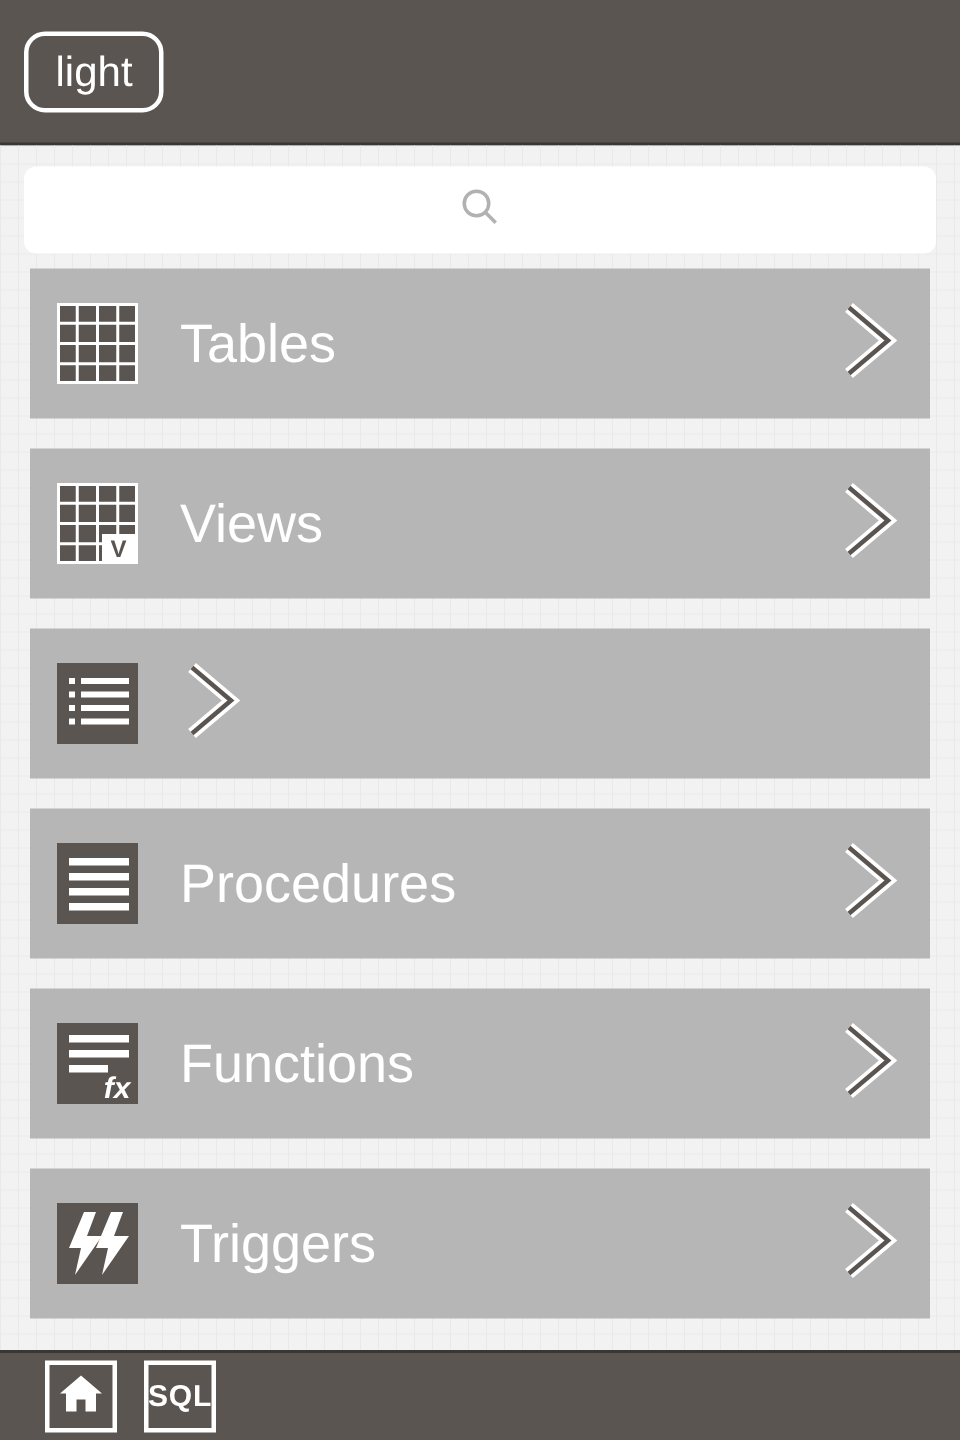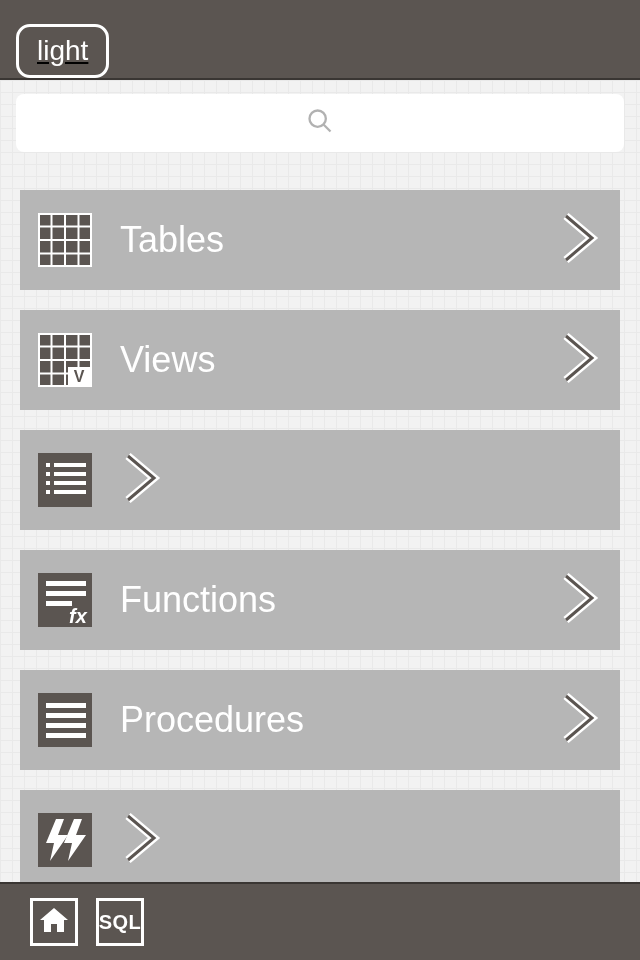--- a/index.html
+++ b/index.html
@@ -1,27 +1,26 @@
 <!DOCTYPE html>
 <html><head>
 <meta charset="utf-8">
 <style>
   * { margin: 0; padding: 0; box-sizing: border-box; }
   html, body { width: 640px; height: 960px; overflow: hidden; font-family: -apple-system, Helvetica, Arial, sans-serif; }
   body { background: #5b5551; display: flex; flex-direction: column; }
 
   .header {
-    height: 80px;
+    height: 97px;
     background: #5b5551;
     display: flex;
-    align-items: flex-end;
+    align-items: center;
     padding: 0 16px;
     position: relative;
     border-bottom: 2px solid #3a3633;
-    text-decoration: underline;
   }
   .theme-btn {
     border: 3px solid #fff;
     border-radius: 14px;
     color: #fff;
     font-size: 28px;
     padding: 8px 18px;
     background: transparent;
     font-weight: 400;
   }
@@ -54,21 +53,20 @@
     height: 58px;
     border-radius: 8px;
     display: flex;
     align-items: center;
     justify-content: center;
   }
   .search svg { opacity: 0.45; }
 
   .list {
     padding: 0 20px;
-    margin-top: 28px;
   }
   .row {
     background: #b6b6b6;
     height: 100px;
     margin-bottom: 20px;
     display: flex;
     align-items: center;
     padding: 0 18px 0 18px;
   }
   .row-icon {
@@ -82,21 +80,21 @@
   }
   .row-label {
     flex: 1;
     color: #fff;
     font-size: 36px;
     font-weight: 500;
   }
   .chevron { flex: 0 0 auto; }
 
   .footer {
-    height: 78px;
+    height: 60px;
     background: #5b5551;
     display: flex;
     align-items: center;
     padding: 0 30px;
     gap: 18px;
     border-top: 2px solid #3a3633;
     text-align: center;
   }
   .foot-btn {
     width: 48px;
@@ -203,65 +201,66 @@
             <polyline points="8,6 34,28 8,50" fill="none" stroke="#5b5551" stroke-width="3"></polyline>
           </svg>
       </span>
     </div>
 
     <div class="row">
       <span class="row-icon">
         <svg width="54" height="54" viewBox="0 0 54 54">
           <rect x="0" y="0" width="54" height="54" fill="#5b5551"></rect>
           <g fill="#fff">
-            <rect x="8" y="8" width="40" height="5"></rect>
-            <rect x="8" y="18" width="40" height="5"></rect>
-            <rect x="8" y="28" width="26" height="5"></rect>
-          </g>
-          <text x="40" y="50" font-size="20" font-style="italic" font-weight="700" text-anchor="middle" fill="#fff">fx</text>
-        </svg>
-      </span>
-      <span class="row-label">Functions</span>
-      <span class="chevron">
-        <svg width="44" height="56" viewBox="0 0 44 56">
-            <polyline points="8,6 34,28 8,50" fill="none" stroke="#fff" stroke-width="8"></polyline>
-            <polyline points="8,6 34,28 8,50" fill="none" stroke="#5b5551" stroke-width="3"></polyline>
-          </svg>
-      </span>
-    </div>
-
-    <div class="row">
-      <span class="row-icon">
-        <svg width="54" height="54" viewBox="0 0 54 54">
-          <rect x="0" y="0" width="54" height="54" fill="#5b5551"></rect>
-          <g fill="#fff">
             <rect x="8" y="10" width="40" height="5"></rect>
             <rect x="8" y="20" width="40" height="5"></rect>
             <rect x="8" y="30" width="40" height="5"></rect>
             <rect x="8" y="40" width="40" height="5"></rect>
           </g>
         </svg>
       </span>
       <span class="row-label">Procedures</span>
       <span class="chevron">
         <svg width="44" height="56" viewBox="0 0 44 56">
             <polyline points="8,6 34,28 8,50" fill="none" stroke="#fff" stroke-width="8"></polyline>
             <polyline points="8,6 34,28 8,50" fill="none" stroke="#5b5551" stroke-width="3"></polyline>
           </svg>
       </span>
     </div>
 
     <div class="row">
       <span class="row-icon">
         <svg width="54" height="54" viewBox="0 0 54 54">
           <rect x="0" y="0" width="54" height="54" fill="#5b5551"></rect>
+          <g fill="#fff">
+            <rect x="8" y="8" width="40" height="5"></rect>
+            <rect x="8" y="18" width="40" height="5"></rect>
+            <rect x="8" y="28" width="26" height="5"></rect>
+          </g>
+          <text x="40" y="50" font-size="20" font-style="italic" font-weight="700" text-anchor="middle" fill="#fff">fx</text>
+        </svg>
+      </span>
+      <span class="row-label">Functions</span>
+      <span class="chevron">
+        <svg width="44" height="56" viewBox="0 0 44 56">
+            <polyline points="8,6 34,28 8,50" fill="none" stroke="#fff" stroke-width="8"></polyline>
+            <polyline points="8,6 34,28 8,50" fill="none" stroke="#5b5551" stroke-width="3"></polyline>
+          </svg>
+      </span>
+    </div>
+
+    <div class="row">
+      <span class="row-icon">
+        <svg width="54" height="54" viewBox="0 0 54 54">
+          <rect x="0" y="0" width="54" height="54" fill="#5b5551"></rect>
           <polygon points="18,6 8,30 16,30 12,48 30,22 20,22 26,6" fill="#fff"></polygon>
           <polygon points="36,6 26,30 34,30 30,48 48,22 38,22 44,6" fill="#fff"></polygon>
         </svg>
       </span>
+      <span class="row-label">Triggers</span>
       <span class="chevron">
         <svg width="44" height="56" viewBox="0 0 44 56">
             <polyline points="8,6 34,28 8,50" fill="none" stroke="#fff" stroke-width="8"></polyline>
             <polyline points="8,6 34,28 8,50" fill="none" stroke="#5b5551" stroke-width="3"></polyline>
           </svg>
       </span>
     </div>
 
   </div>
 </div>

